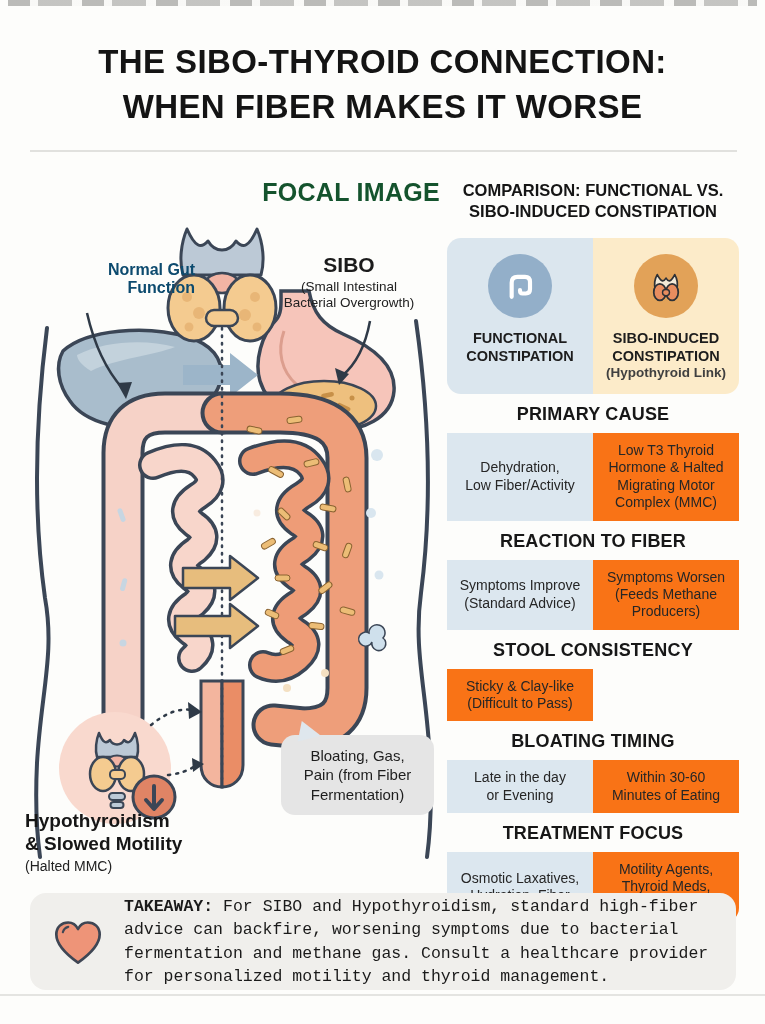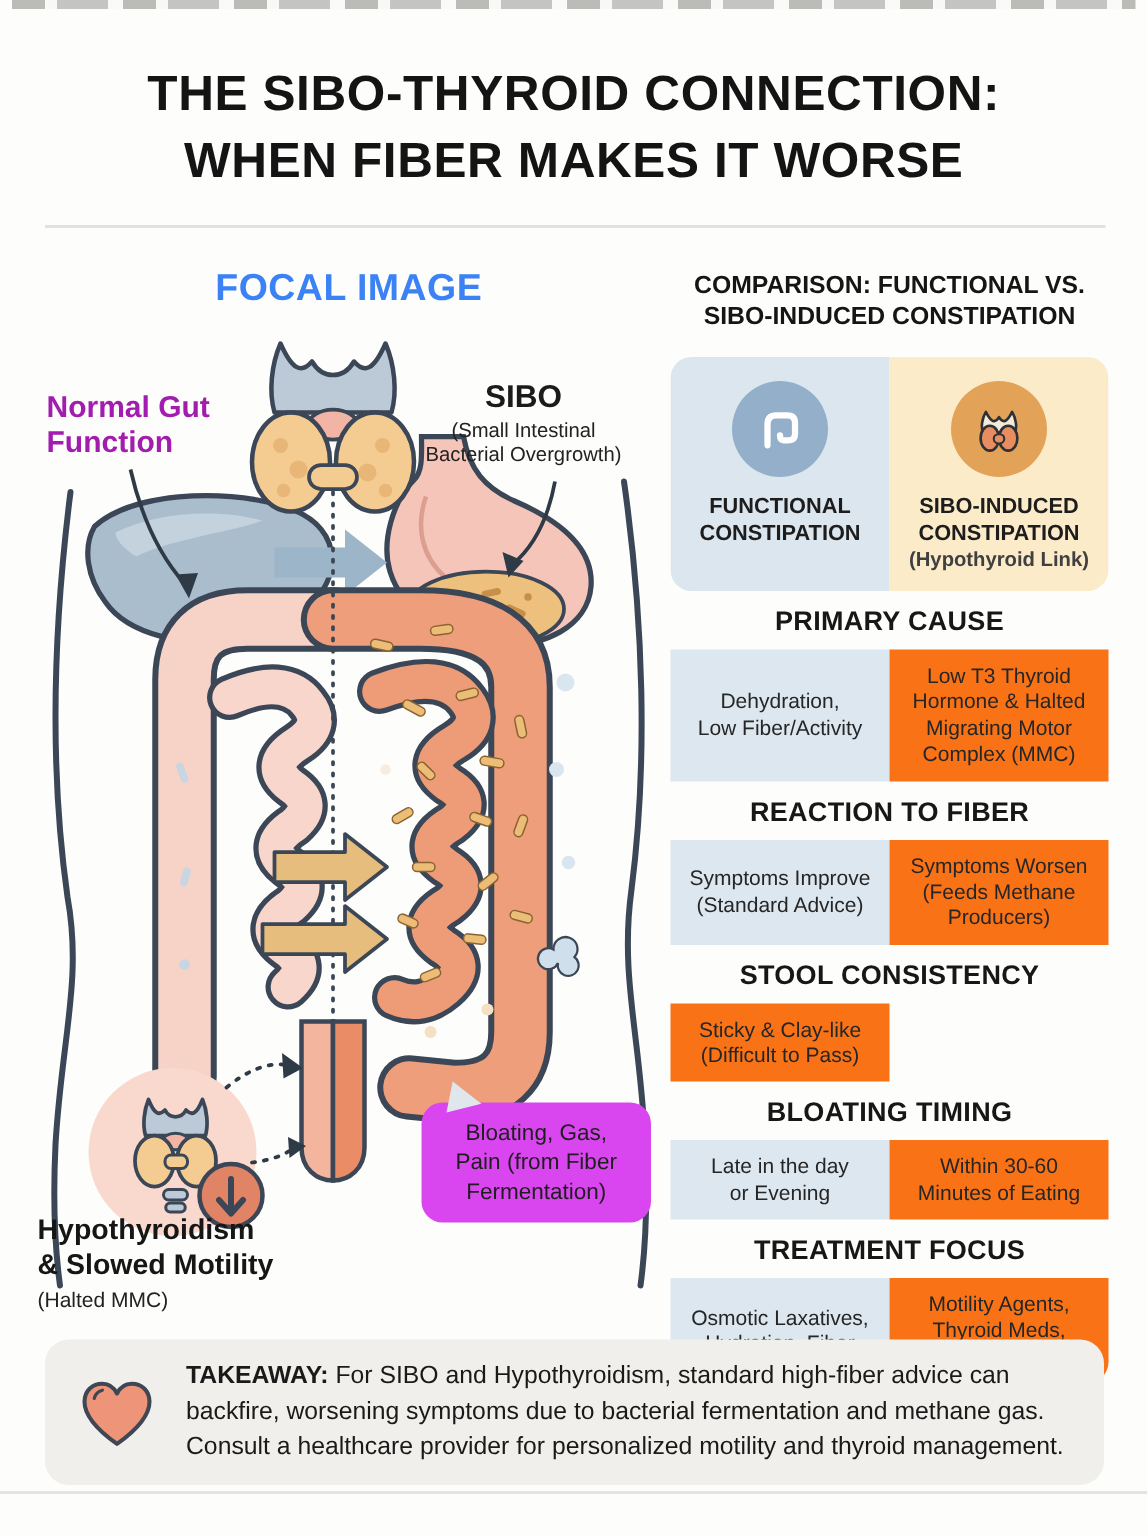--- a/index.html
+++ b/index.html
@@ -16,40 +16,40 @@
       rgba(44,44,40,.6) 30px 64px, rgba(44,44,40,.04) 64px 74px);
   }
   .main-title {
     position:absolute; top:40px; left:20px; right:20px; text-align:center;
     font-weight:bold; font-size:33px; letter-spacing:.4px; line-height:1.35; color:#141414;
   }
   .divider-top { position:absolute; top:150px; left:30px; right:28px; height:2px; background:#e1e1de; }
   .divider-bottom { position:absolute; top:994px; left:0; right:0; height:2px; background:#e4e4e1; }
 
   .focal-heading {
-    position:absolute; top:178px; left:25px; width:415px; text-align:center;
-    font-weight:bold; font-size:25px; letter-spacing:.3px; color:#3b82f6;
+    position:absolute; top:178px; left:25px; width:415px; text-align:right;
+    font-weight:bold; font-size:25px; letter-spacing:.3px; color:#14532d;
   }
 
   
   .illus { position:absolute; left:25px; top:213px; width:415px; height:672px; }
   .illus svg.scene { position:absolute; inset:0; }
   .lbl-normal {
-    position:absolute; left:6px; top:48px; width:164px; text-align:left;
-    font-weight:bold; font-size:20px; line-height:1.15; white-space:pre-line; color:#a21caf;
+    position:absolute; left:6px; top:48px; width:164px; text-align:right;
+    font-weight:bold; font-size:16px; line-height:1.15; white-space:pre-line; color:#0c4a6e;
   }
   .lbl-sibo { position:absolute; left:236px; top:40px; width:176px; text-align:center; }
   .lbl-sibo-title { font-weight:bold; font-size:21px; color:#1b1b1b; }
   .lbl-sibo-sub { font-size:13.5px; line-height:1.22; white-space:pre-line; margin-top:2px; color:#222; }
   .lbl-hypo { position:absolute; left:0; top:597px; width:192px; text-align:left; }
   .lbl-hypo-title { font-weight:bold; font-size:19px; line-height:1.2; white-space:pre-line; color:#161616; }
   .lbl-hypo-sub { font-size:14px; margin-top:2px; color:#222; }
   .bubble {
     position:absolute; left:256px; top:522px; width:153px; min-height:80px;
-    background:#d946ef; border-radius:14px; padding:10px 8px;
+    background:#e5e5e5; border-radius:14px; padding:10px 8px;
     display:flex; align-items:center; justify-content:center; text-align:center;
     font-size:15px; line-height:1.28; white-space:pre-line; color:#1e1e1e;
   }
   .bubble-tail {
     position:absolute; top:-15px; left:14px; width:0; height:0;
     border-left:9px solid transparent; border-right:15px solid transparent;
     border-bottom:19px solid #dfe7ed; transform:rotate(-14deg);
   }
 
   
@@ -80,21 +80,21 @@
   .cell.sb { background:#f97316; }
   .row-cells.last .cell.fn { border-radius:0 0 0 14px; }
   .row-cells.last .cell.sb { border-radius:0 0 14px 0; }
 
   
   .takeaway {
     position:absolute; left:30px; top:893px; width:706px; height:97px;
     background:#f0efec; border-radius:16px; display:flex; align-items:center;
   }
   .takeaway-icon { margin-left:22px; flex:0 0 auto; display:flex; }
-  .takeaway-text { margin:0 26px 0 20px; font-size:16.5px; line-height:1.42; color:#1a1a1a; }
+  .takeaway-text { margin:0 26px 0 20px; font-size:16.5px; line-height:1.42; color:#1a1a1a;font-family:Liberation Mono, monospace; }
   .takeaway-text b { font-weight:bold; }
 </style>
 </head>
 <body>
 
 <div class="canvas">
 
   <div class="crop-artifact"></div>
 
   <div class="main-title">

